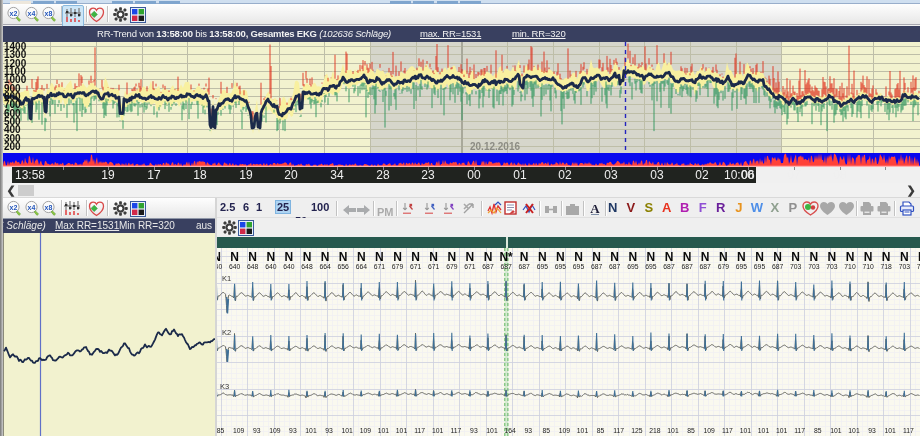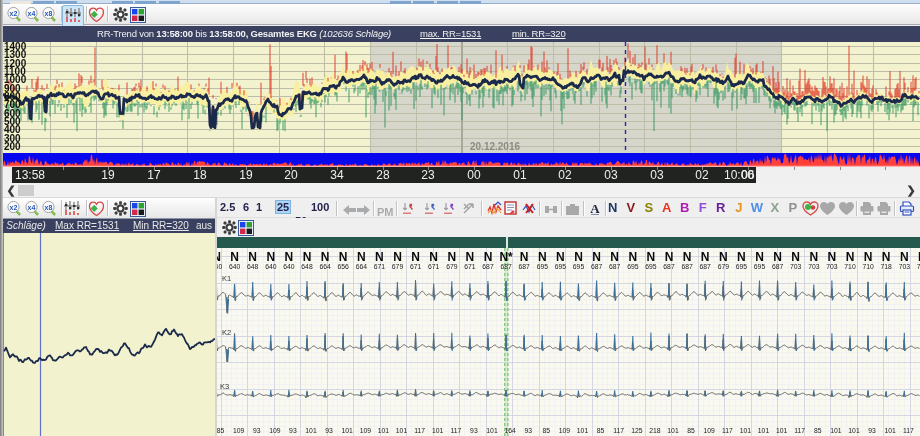--- a/index.html
+++ b/index.html
@@ -271,21 +271,21 @@
           <rect x="0.5" y="0.5" width="15" height="15" fill="#E8EEF8" stroke="#3A5A9A" stroke-width="1"></rect>
           <rect x="2" y="2" width="5.4" height="5.4" fill="#1A46E8"></rect>
           <rect x="8.6" y="2" width="5.4" height="5.4" fill="#2FA32F"></rect>
           <rect x="2" y="8.6" width="5.4" height="5.4" fill="#D0294A"></rect>
           <rect x="8.6" y="8.6" width="5.4" height="5.4" fill="#1A1A1A"></rect>
         </svg></div>
     </div>
 <div class="abs" style="left:0;top:219px;width:216px;height:14px;background:#394060;color:#E8E8E8;font-size:10px;line-height:14px;white-space:nowrap;overflow:hidden">
 <span class="abs" style="left:-2px;font-style:italic">6 Schläge)</span>
       <span class="abs" style="left:55px;text-decoration:underline">Max&nbsp;RR=1531</span>
-      <span class="abs" style="left:133px;text-decoration:underline">Min&nbsp;RR=320</span>
+      <span class="abs" style="left:119px;">Min&nbsp;RR=320</span>
       <span class="abs" style="left:196px">aus</span>
     </div>
 <svg class="abs" style="left:0;top:233px" width="215" height="203">
 <rect width="215" height="203" fill="#F2F2CF"></rect>
 <line x1="3.5" y1="0" x2="3.5" y2="203" stroke="#8A8A7A"></line>
 <line x1="40.5" y1="0" x2="40.5" y2="203" stroke="#6070C8" stroke-width="1.2"></line>
 <polyline points="4,118.2 5,116.7 6,114.6 7,117.2 8,119.5 9,122.2 10,124.4 11,123.1 12,121.9 13,121.3 14,122.7 15,123.7 16,123.3 17,123.6 18,125.6 19,128 20,126.7 21,127.1 22,128.8 23,129.2 24,127.8 25,126.2 26,126.7 27,126.1 28,124.8 29,125 30,126.5 31,127.7 32,127.6 33,129.5 34,129.9 35,129.8 36,128.1 37,128 38,127.8 39,125.3 40,125 41,126.1 42,127.2 43,126.6 44,127.1 45,126.9 46,126.7 47,124.4 48,123.2 49,122.7 50,122.3 51,123.8 52,124.8 53,127.2 54,127.3 55,127.5 56,127.5 57,126.3 58,125.4 59,123.9 60,123.7 61,124 62,124.5 63,124.3 64,122.9 65,122.3 66,121.9 67,121.3 68,119.8 69,120.4 70,122.3 71,122.4 72,122.4 73,121.7 74,120.4 75,118.9 76,117.8 77,117.4 78,117.3 79,117.8 80,118.5 81,118 82,116.6 83,116.1 84,114.4 85,114.4 86,114 87,116.1 88,118 89,118.8 90,121.5 91,121.2 92,121.8 93,120.3 94,118.8 95,117.9 96,116.2 97,115.9 98,116 99,116.8 100,118.8 101,118 102,119 103,120.2 104,120.2 105,119.7 106,119.3 107,120 108,118.2 109,116.6 110,117.5 111,117.6 112,118.1 113,119.5 114,120.9 115,122.4 116,121.4 117,121.9 118,120.9 119,118.8 120,116.6 121,114.7 122,113.8 123,112.9 124,110.4 125,110.3 126,112.1 127,113.5 128,115.1 129,115.2 130,118.3 131,120.2 132,121.5 133,121.7 134,122.5 135,122.3 136,120.9 137,119.9 138,119.4 139,120.2 140,118.7 141,116 142,115.2 143,114.9 144,113.5 145,111.4 146,112.9 147,114.4 148,113.4 149,112.9 150,113.7 151,113.9 152,112.2 153,110.4 154,108.5 155,106.6 156,103.9 157,101.3 158,99.3 159,99.3 160,101.2 161,101.5 162,102.4 163,100.4 164,98.5 165,96.9 166,95.8 167,97.6 168,99.4 169,100.7 170,101.4 171,101.1 172,98.2 173,98 174,96.4 175,98.4 176,100.2 177,101 178,103.1 179,101.4 180,101.4 181,101.6 182,101.1 183,103.2 184,104.5 185,107 186,109.2 187,110.5 188,111.5 189,113.8 190,116.1 191,115.4 192,114 193,114.2 194,113.5 195,112.2 196,112.3 197,110.8 198,110.5 199,109.7 200,109.4 201,110.8 202,111.5 203,111.5 204,109.6 205,109.4 206,109.3 207,109.3 208,109.1 209,109 210,109.3 211,108.1 212,108.1 213,107.1 214,106.2 215,106.1" fill="none" stroke="#1B2A4A" stroke-width="1.8" stroke-linejoin="round"></polyline>
 </svg>
 <div class="abs" style="left:217px;top:198px;width:703px;height:20px;background:#EFEFEF;border-bottom:1px solid #E0E0E0">
       <div class="num abs" style="left:1px;top:2px">2.5</div>

